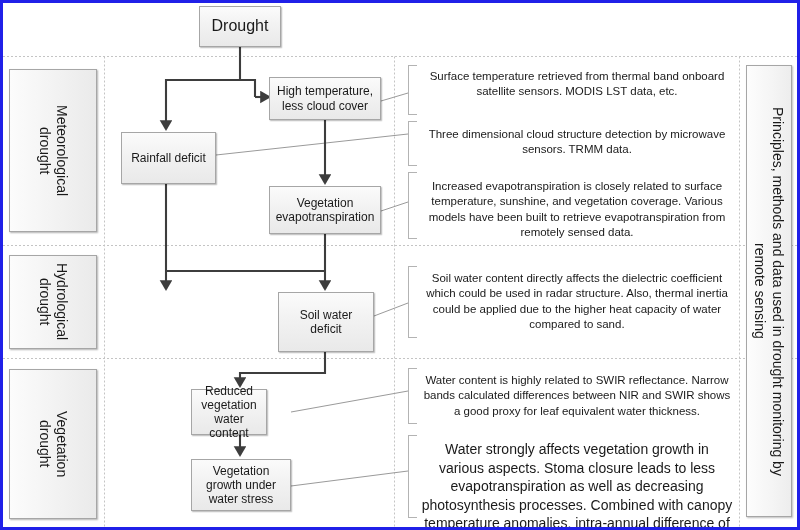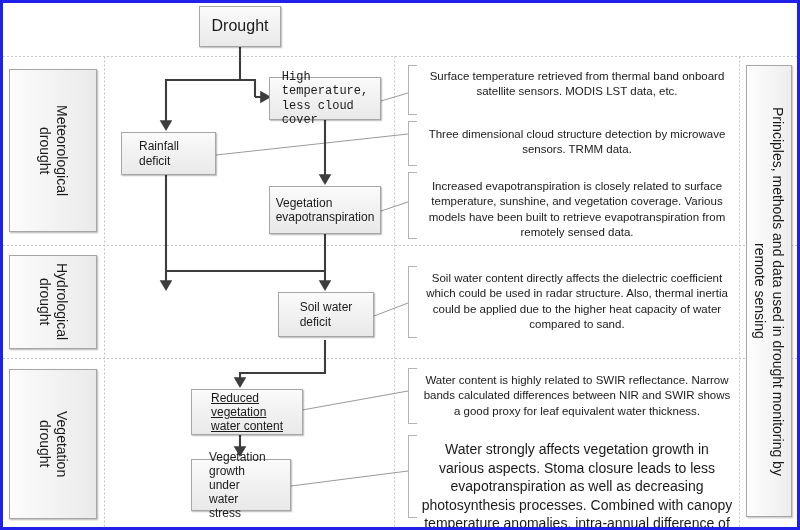--- a/index.html
+++ b/index.html
@@ -26,25 +26,25 @@
 
   
   .node {
     position: absolute;
     box-sizing: border-box;
     border: 1px solid #a6a6a6;
     background: linear-gradient(180deg,#fbfbfb 0%, #f2f2f2 45%, #e9e9e9 100%);
     display: flex;
     align-items: center;
     justify-content: center;
-    text-align: left;
+    text-align: center;
     color: #1a1a1a;
     line-height: 1.18;
     box-shadow: 0.7px 0.7px 1.2px rgba(0,0,0,0.28);
-    padding: 2px 17px;
+    padding: 2px 3px;
     z-index: 6;
   }
   .node span { display: block; }
 
   
   .cat {
     position: absolute;
     box-sizing: border-box;
     border: 1px solid #a6a6a6;
     background: linear-gradient(90deg,#fcfcfc 0%, #f3f3f3 50%, #eaeaea 100%);
@@ -187,41 +187,41 @@
     </div>
     <div class="cat" style="left:6px; top:252px; width:88px; height:94px;">
       <span class="vert" style="font-size:14px;">Hydrological
 drought</span>
     </div>
     <div class="cat" style="left:6px; top:366px; width:88px; height:150px;">
       <span class="vert" style="font-size:14px;">Vegetation
 drought</span>
     </div>
 
-    <div class="node" style="left:266px; top:74px; width:112px; height:43px; font-size:12px; white-space:pre-line;font-family:Liberation Mono, monospace;">
+    <div class="node" style="left:266px; top:74px; width:112px; height:43px; font-size:12px; white-space:pre-line;">
       <span>High temperature,
 less cloud cover</span>
     </div>
 
-    <div class="node" style="left:118px; top:129px; width:95px; height:43px; font-size:12px; white-space:pre-line;">
+    <div class="node" style="left:118px; top:129px; width:95px; height:52px; font-size:12px; white-space:pre-line;">
       <span>Rainfall deficit</span>
     </div>
 
     <div class="node" style="left:266px; top:183px; width:112px; height:48px; font-size:12px; white-space:pre-line;">
       <span>Vegetation
 evapotranspiration</span>
     </div>
 
 
-    <div class="node" style="left:275px; top:289px; width:96px; height:45px; font-size:12px; white-space:pre-line;">
+    <div class="node" style="left:275px; top:289px; width:96px; height:60px; font-size:12px; white-space:pre-line;">
       <span>Soil water
 deficit</span>
     </div>
 
-    <div class="node" style="left:188px; top:386px; width:112px; height:46px; font-size:12px; white-space:pre-line;text-decoration:underline;">
+    <div class="node" style="left:188px; top:386px; width:76px; height:46px; font-size:12px; white-space:pre-line;">
       <span>Reduced
 vegetation
 water content</span>
     </div>
 
     <div class="node" style="left:188px; top:456px; width:100px; height:52px; font-size:12px; white-space:pre-line;">
       <span>Vegetation
 growth under
 water stress</span>
     </div>

